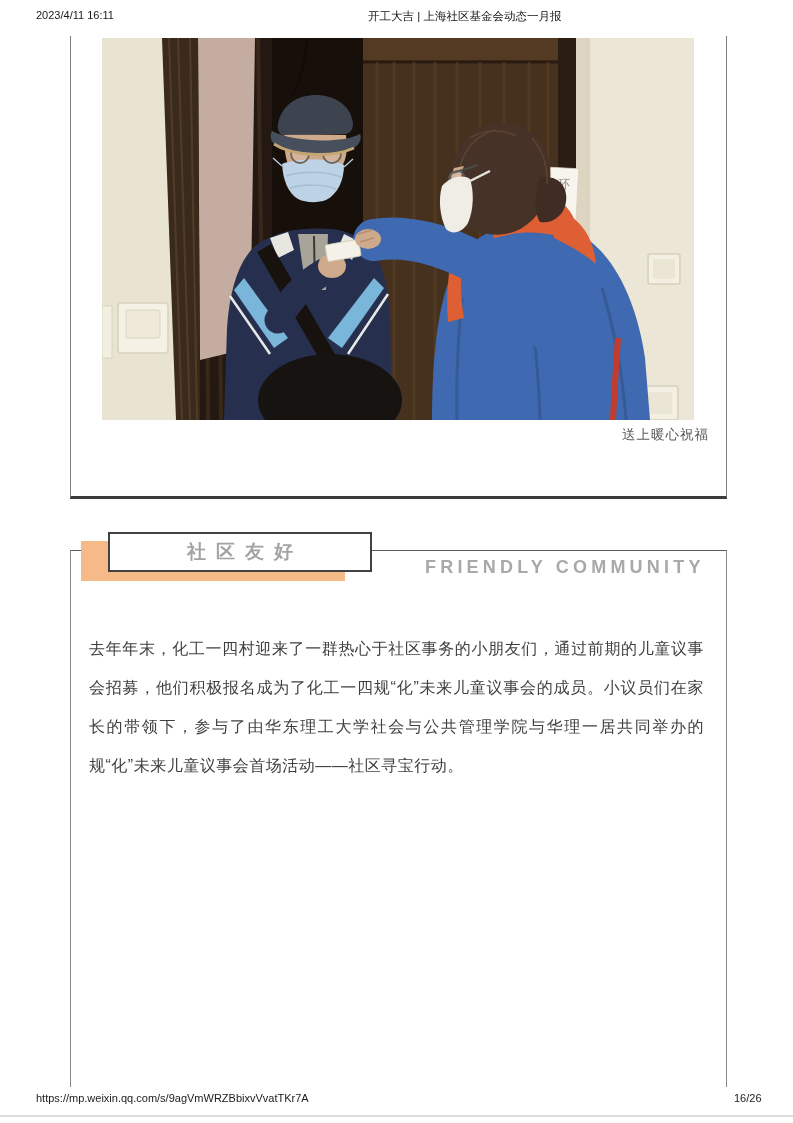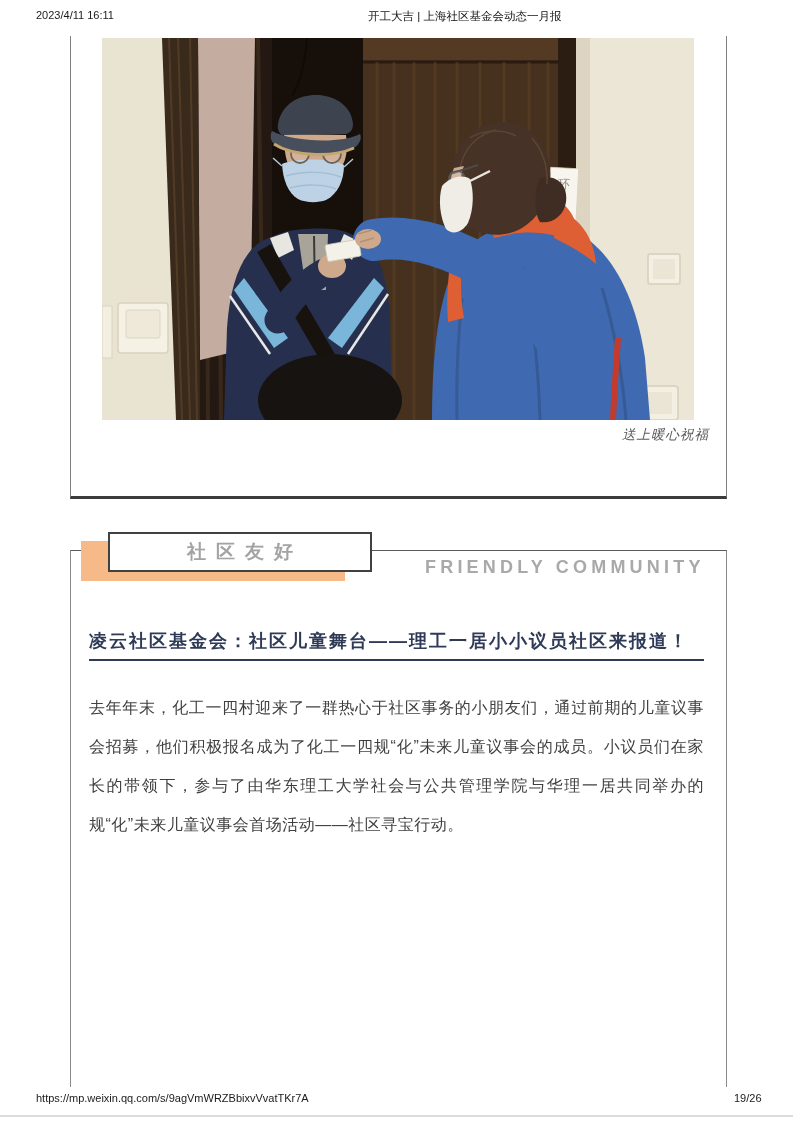--- a/index.html
+++ b/index.html
@@ -18,21 +18,21 @@
   .hdr-title{position:absolute;left:368px;top:9px;font-size:11.5px;color:#111;}
 
   
   .photo-card{
     position:absolute;left:70px;top:36px;width:657px;height:463px;
     background:#fff;
     border-left:1px solid #7d7d7d;border-right:1px solid #7d7d7d;
     border-bottom:3px solid #3c3c3c;
   }
   .photo{position:absolute;left:31px;top:2px;width:592px;height:382px;display:block;}
-  .photo-caption{position:absolute;right:17px;top:390px;font-size:13.5px;color:#595959;letter-spacing:1px;font-style:italic;}
+  .photo-caption{position:absolute;right:17px;top:390px;font-size:13.5px;color:#595959;letter-spacing:1px;}
 
   
   .section-box{
     position:absolute;left:70px;top:550px;width:657px;height:537px;
     background:#fff;
     border-top:1px solid #5a5a5a;
     border-left:1px solid #8a8a8a;border-right:1px solid #8a8a8a;
   }
   .friendly-en{
     position:absolute;left:354px;top:6px;
@@ -199,27 +199,26 @@
       <ellipse cx="266" cy="201" rx="13" ry="10" fill="#cfa98c"></ellipse>
       <path d="M256,196 L270,192 M258,204 L272,200" stroke="#b58f74" stroke-width="1.5" fill="none"></path>
     </g>
   </svg>
   <div class="photo-caption">送上暖心祝福</div>
 </div>
 
 <div class="section-box">
   <div class="friendly-en">FRIENDLY COMMUNITY</div>
   <div class="article">
-    <div class="article-heading">凌云社区基金会：社区儿童舞台——理工一居小小议员社区来报道！</div>
     <p>去年年末，化工一四村迎来了一群热心于社区事务的小朋友们，通过前期的儿童议事会招募，他们积极报名成为了化工一四规“化”未来儿童议事会的成员。小议员们在家长的带领下，参与了由华东理工大学社会与公共管理学院与华理一居共同举办的规“化”未来儿童议事会首场活动——社区寻宝行动。</p>
   </div>
 </div>
 
 <div class="label-wrap">
   <div class="label-shadow"></div>
   <div class="label-box">
     <span class="label-cn">社区友好</span>
   </div>
 </div>
 
 <div class="ftr-url">https://mp.weixin.qq.com/s/9agVmWRZBbixvVvatTKr7A</div>
-<div class="ftr-page">19/26</div>
+<div class="ftr-page">16/26</div>
 <div class="bottom-rule"></div>
 
 </body></html>

